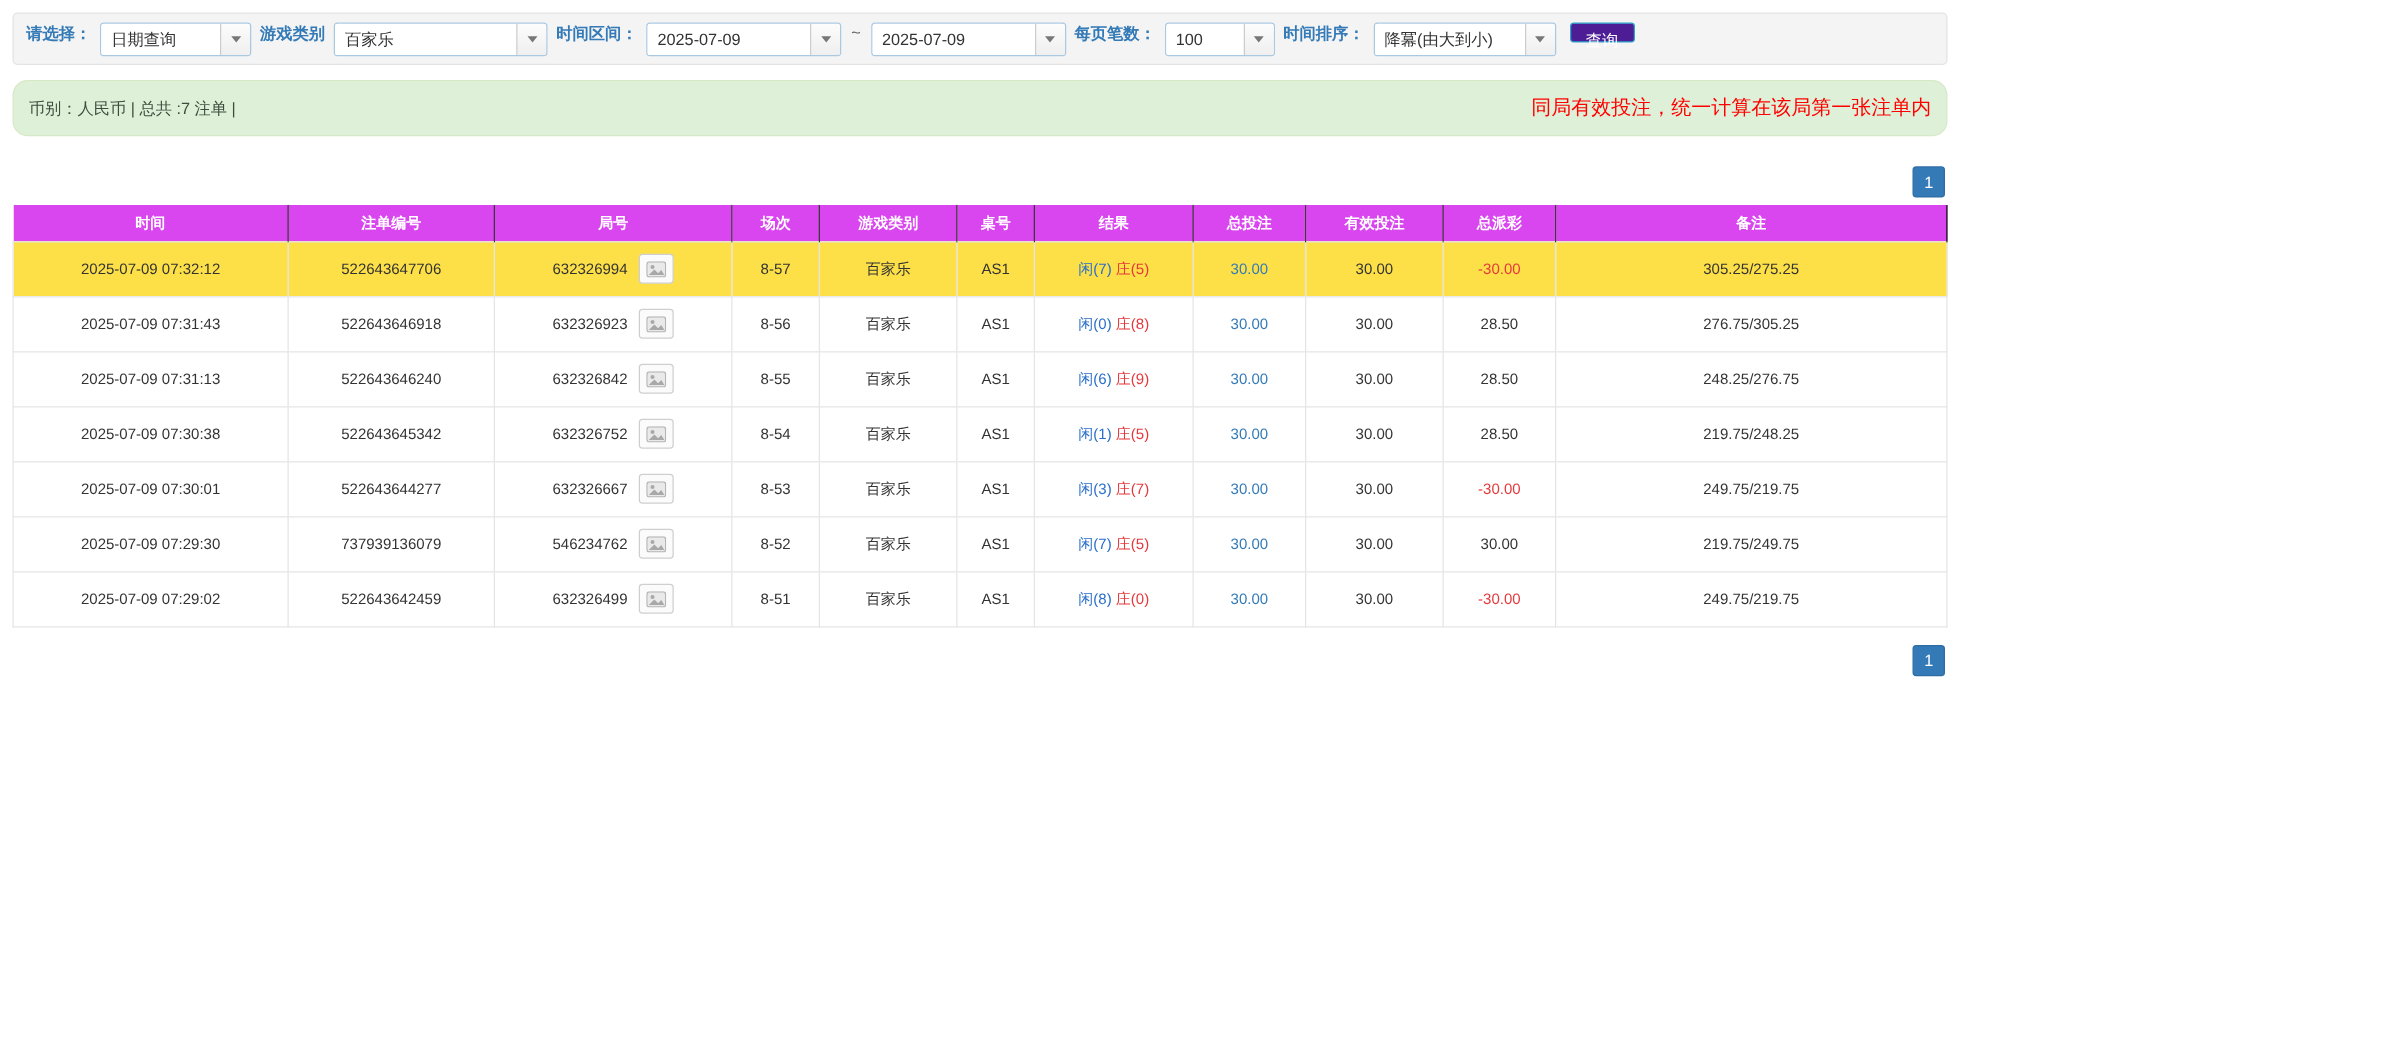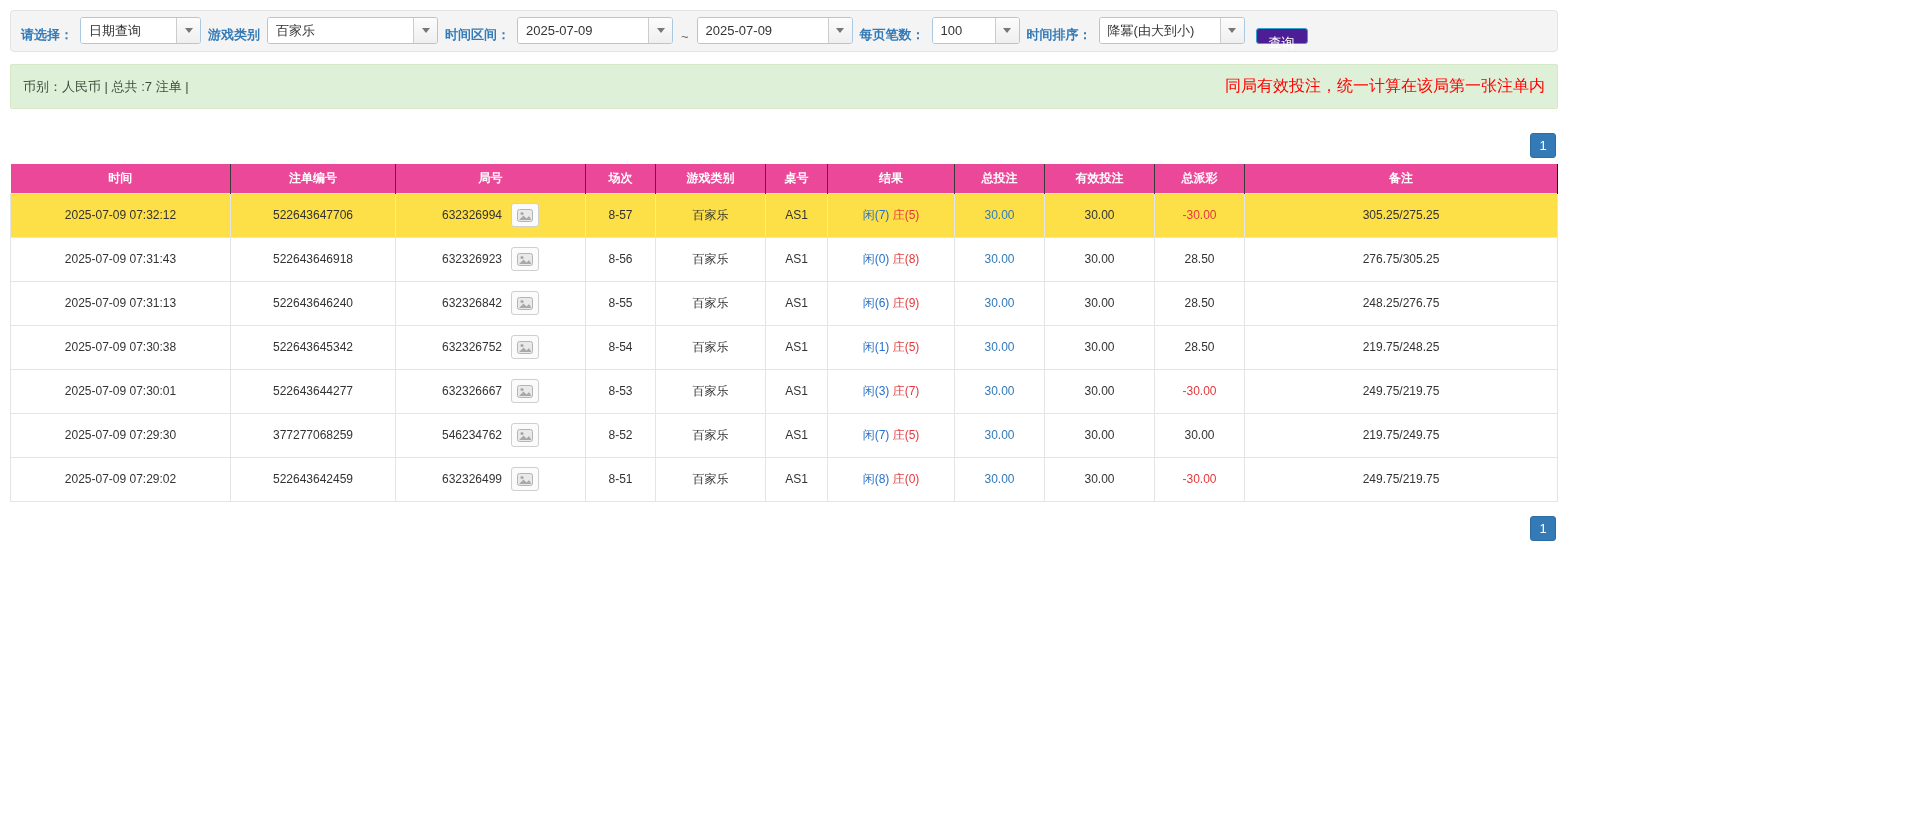--- a/index.html
+++ b/index.html
@@ -18,21 +18,21 @@
     padding: 6px 2px 14px 2px;
   }
 
   
   .filter-bar {
     background: #f4f4f4;
     border: 1px solid #e3e3e3;
     border-radius: 4px;
     padding: 7px 10px;
     display: flex;
-    align-items: flex-end;
+    align-items: flex-start;
     gap: 7px;
     height: 42px;
   }
   .flabel { color: #337ab7; font-weight: bold; font-size: 13px; white-space: nowrap; }
   .tilde { color: #666; padding: 0 1px; }
   .combo {
     display: inline-flex;
     height: 27px;
     background: #fff;
     border: 1px solid #a9c9e2;
@@ -78,21 +78,21 @@
     border-radius: 3px;
     cursor: pointer;
     margin-left: 4px;
   }
 
   
   .summary-bar {
     margin-top: 12px;
     background: #dff0d8;
     border: 1px solid #d6e9c6;
-    border-radius: 2px;
+    border-radius: 12px;
     padding: 11px 12px;
     display: flex;
     justify-content: space-between;
     align-items: center;
   }
   .summary-left { color: #3d4d3d; font-size: 13px; }
   .summary-right { color: #ff0000; font-size: 16px; }
 
   
   .pager { display: flex; justify-content: flex-end; }
@@ -111,21 +111,21 @@
   }
 
   
   table {
     width: 100%;
     border-collapse: collapse;
     table-layout: fixed;
     font-size: 12px;
   }
   thead th {
-    background: #ec4899;
+    background: #d946ef;
     color: #fff;
     font-weight: bold;
     height: 29px;
     font-size: 12px;
     border-right: 1px solid #3a3a3a;
     text-align: center;
   }
   thead th:last-child { border-right: 1px solid #141414; }
   tbody td {
     border: 1px solid #e5e5e5;
@@ -360,21 +360,21 @@
           <td>百家乐</td>
           <td>AS1</td>
           <td><span class="player">闲(3)</span> <span class="banker">庄(7)</span></td>
           <td><a class="bet-link">30.00</a></td>
           <td>30.00</td>
           <td><span class="neg">-30.00</span></td>
           <td>249.75/219.75</td>
         </tr>
         <tr>
           <td>2025-07-09 07:29:30</td>
-          <td>377277068259</td>
+          <td>737939136079</td>
           <td><span class="round-cell">
               <span>546234762</span>
               <button class="icon-btn">
                 <svg width="16" height="13" viewBox="0 0 16 13">
                   <rect x="0.5" y="0.5" width="15" height="12" rx="2" fill="#e9e9e9" stroke="#b5b5b5"></rect>
                   <circle cx="5" cy="4.5" r="1.6" fill="#a8a8a8"></circle>
                   <path d="M2 11 L6.5 6.5 L9.5 9.5 L12 7 L14.5 11 Z" fill="#a8a8a8"></path>
                 </svg>
               </button>
             </span></td>

